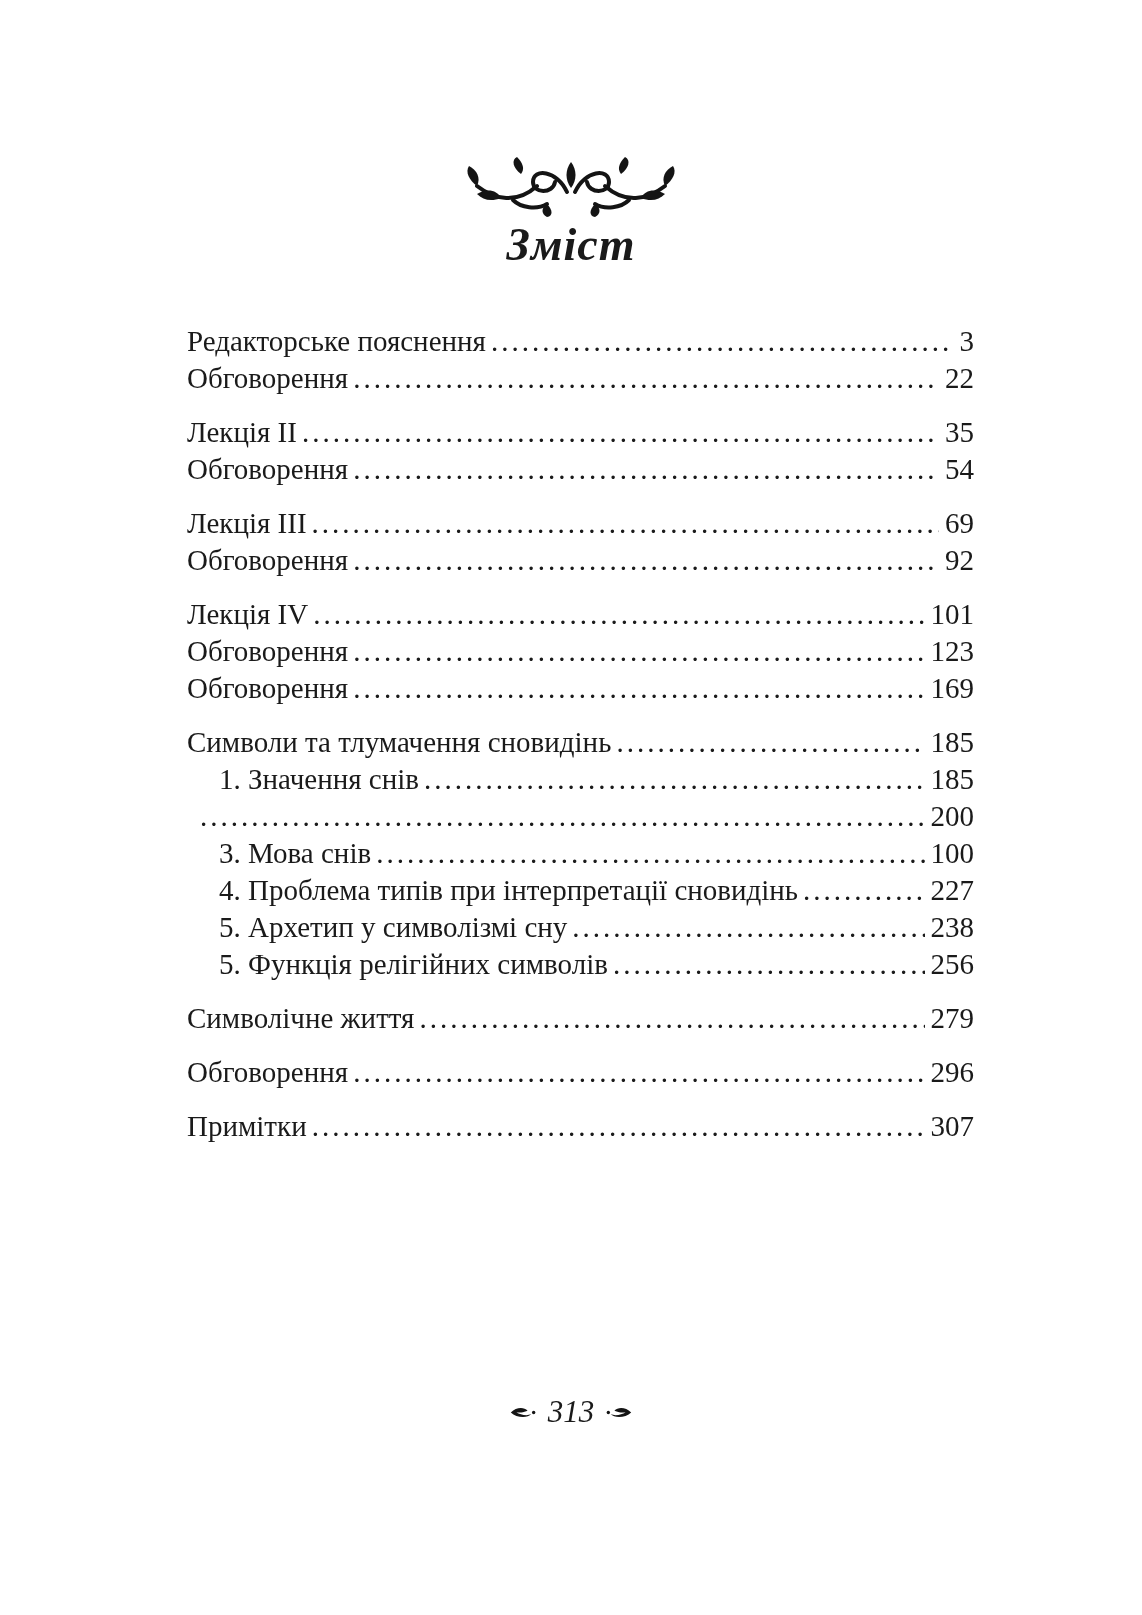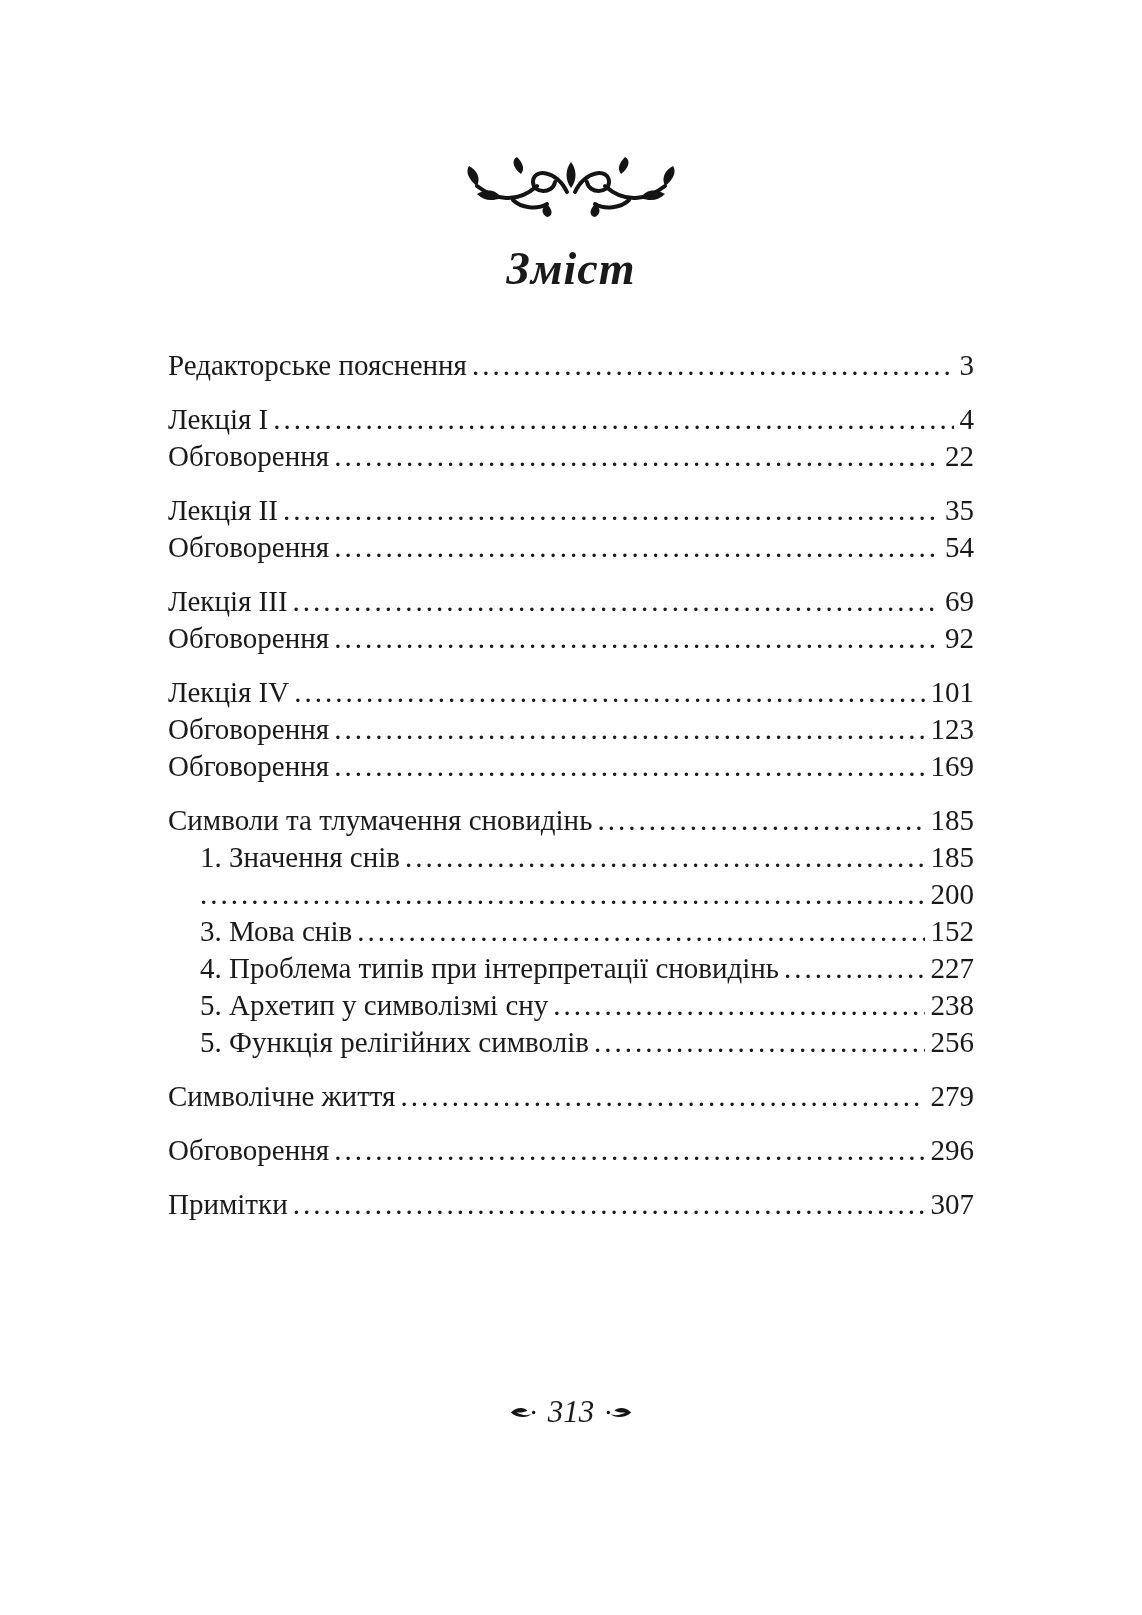--- a/index.html
+++ b/index.html
@@ -19,39 +19,39 @@
   .ornament-wrap {
     display: flex;
     justify-content: center;
     padding-top: 156px;
   }
   .contents-title {
     text-align: center;
     font-size: 46px;
     font-weight: bold;
     font-style: italic;
-    margin-top: 24px;
     letter-spacing: 1px;
   }
   .toc {
     width: 806px;
     margin: 52px auto 0 auto;
   }
   .toc-row {
     display: flex;
     align-items: baseline;
     font-size: 29px;
     line-height: 37px;
   }
   .toc-row.gap { margin-top: 17px; }
   .toc-row.sub { padding-left: 32px; align-items: flex-end; }
   .toc-label {
     white-space: nowrap;
     padding-right: 5px;
     flex: 0 0 auto;
+    margin-left: 19px;
   }
   .toc-dots {
     flex: 1 1 auto;
     min-width: 0;
     overflow: hidden;
     white-space: nowrap;
     letter-spacing: 3px;
   }
   .toc-dots::after {
     content: "....................................................................................................................................................................";
@@ -110,25 +110,20 @@
   <div class="contents-title">Зміст</div>
 
   <div class="toc">
 
     <div class="toc-row">
       <span class="toc-label">Редакторське пояснення</span>
       <span class="toc-dots"></span>
       <span class="toc-page">3</span>
     </div>
 
-    <div class="toc-row gap">
-      <span class="toc-label">Лекція I</span>
-      <span class="toc-dots"></span>
-      <span class="toc-page">4</span>
-    </div>
     <div class="toc-row">
       <span class="toc-label">Обговорення</span>
       <span class="toc-dots"></span>
       <span class="toc-page">22</span>
     </div>
 
     <div class="toc-row gap">
       <span class="toc-label">Лекція II</span>
       <span class="toc-dots"></span>
       <span class="toc-page">35</span>
@@ -177,21 +172,21 @@
       <span class="toc-dots"></span>
       <span class="toc-page">185</span>
     </div>
     <div class="toc-row sub">
       <span class="toc-dots"></span>
       <span class="toc-page">200</span>
     </div>
     <div class="toc-row sub">
       <span class="toc-label">3. Мова снів</span>
       <span class="toc-dots"></span>
-      <span class="toc-page">152</span>
+      <span class="toc-page">100</span>
     </div>
     <div class="toc-row sub">
       <span class="toc-label">4. Проблема типів при інтерпретації сновидінь</span>
       <span class="toc-dots"></span>
       <span class="toc-page">227</span>
     </div>
     <div class="toc-row sub">
       <span class="toc-label">5. Архетип у символізмі сну</span>
       <span class="toc-dots"></span>
       <span class="toc-page">238</span>

